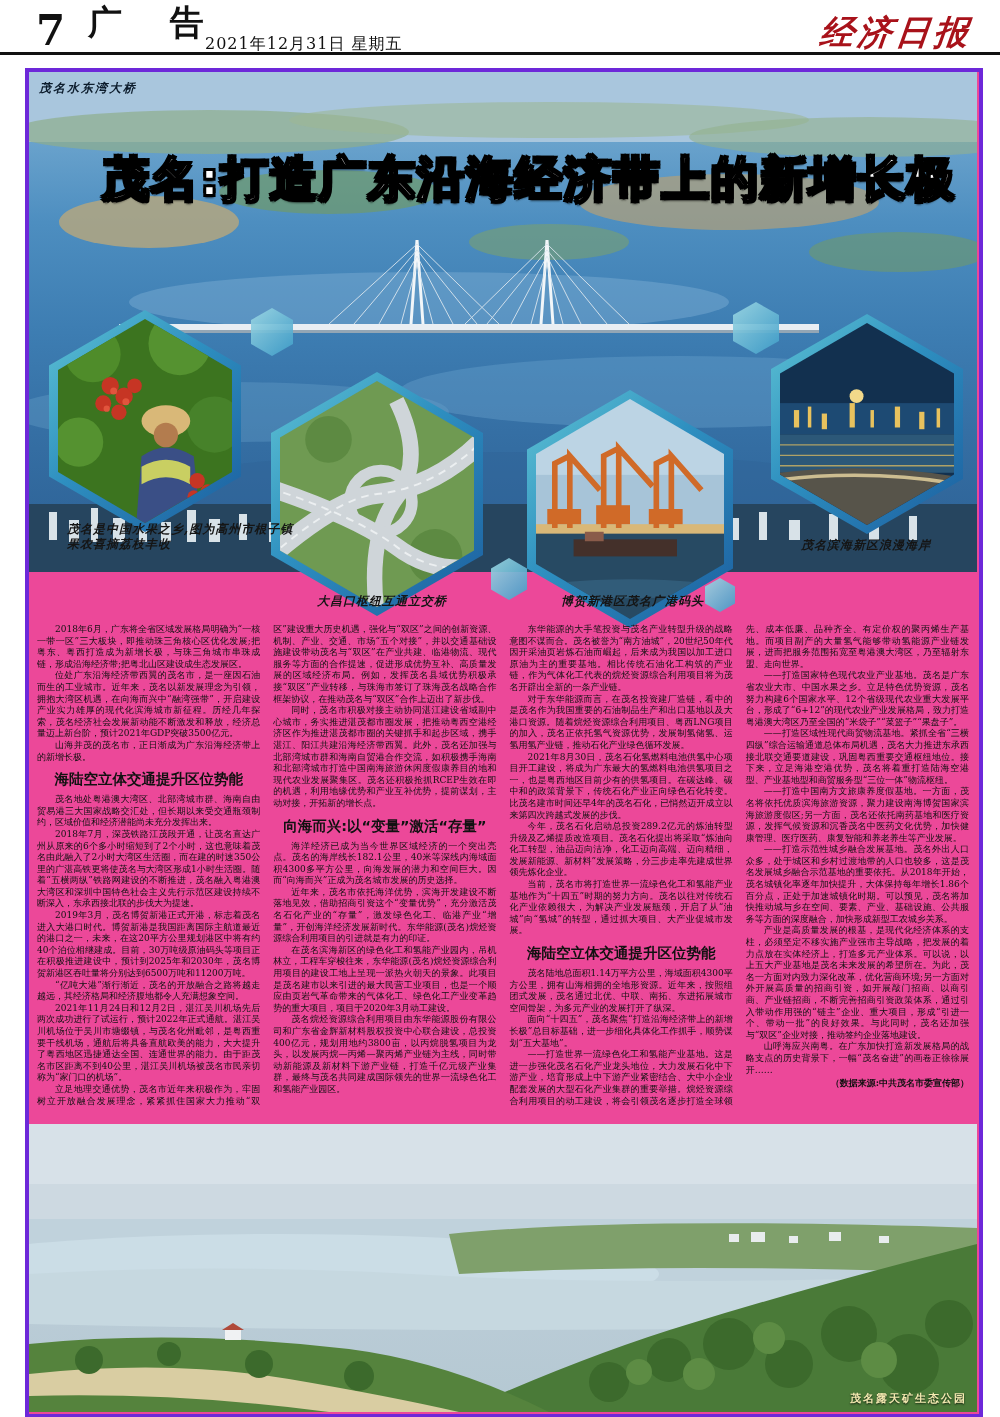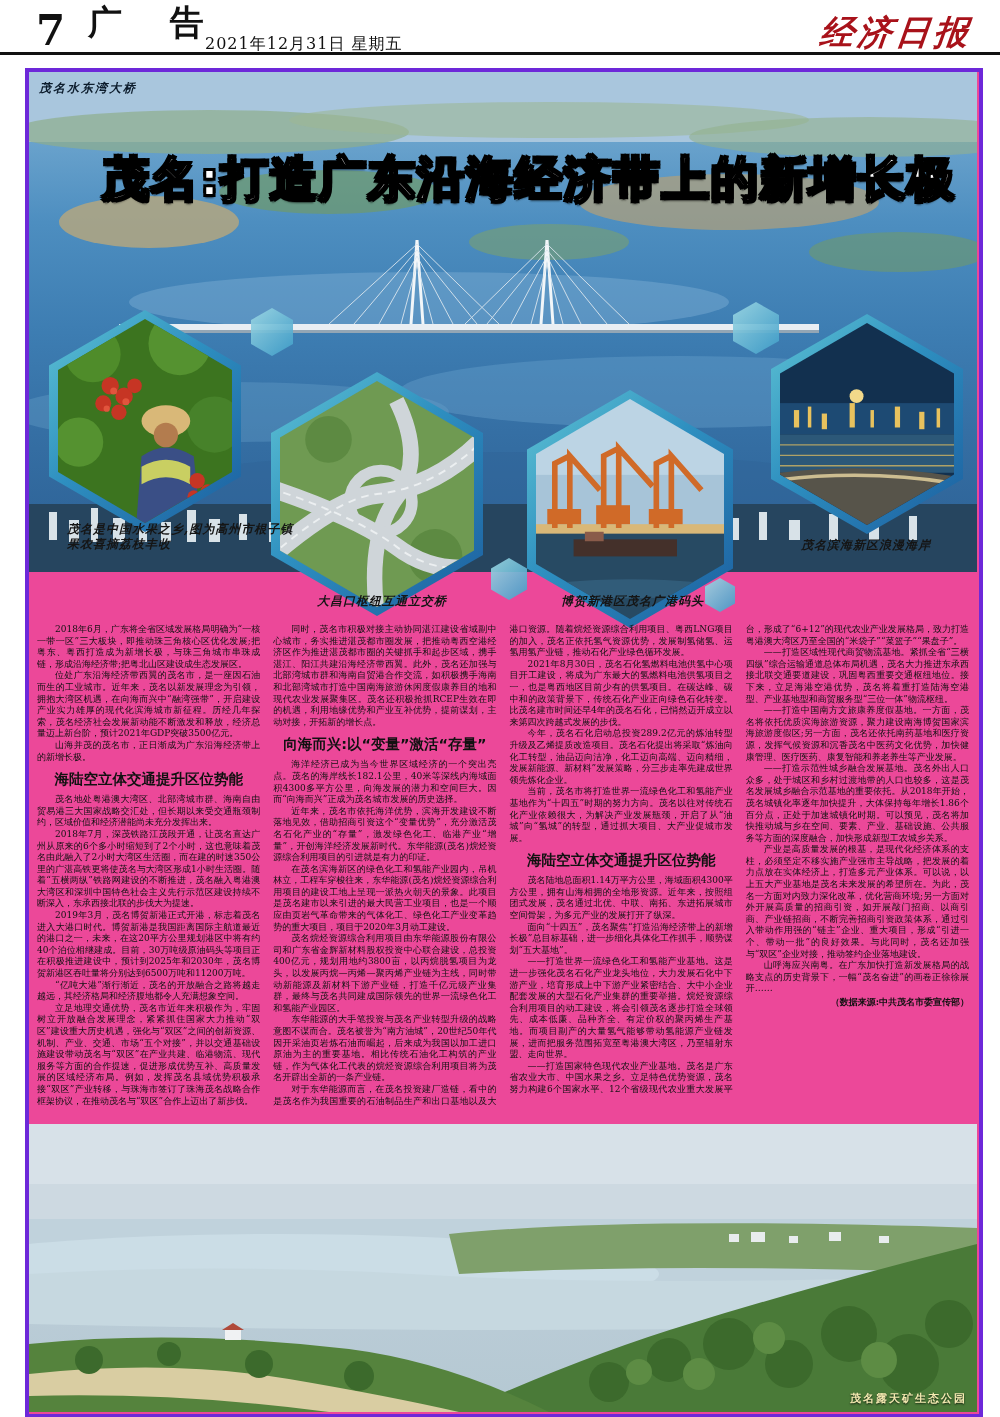--- a/index.html
+++ b/index.html
@@ -243,20 +243,21 @@
 
   <div class="article">
     <p>2018年6月，广东将全省区域发展格局明确为“一核一带一区”三大板块，即推动珠三角核心区优化发展;把粤东、粤西打造成为新增长极，与珠三角城市串珠成链，形成沿海经济带;把粤北山区建设成生态发展区。</p>
     <p>位处广东沿海经济带西翼的茂名市，是一座因石油而生的工业城市。近年来，茂名以新发展理念为引领，拥抱大湾区机遇，在向海而兴中“融湾强带”，开启建设产业实力雄厚的现代化滨海城市新征程。历经几年探索，茂名经济社会发展新动能不断激发和释放，经济总量迈上新台阶，预计2021年GDP突破3500亿元。</p>
     <p>山海并茂的茂名市，正日渐成为广东沿海经济带上的新增长极。</p>
     <h3>海陆空立体交通提升区位势能</h3>
     <p>茂名地处粤港澳大湾区、北部湾城市群、海南自由贸易港三大国家战略交汇处，但长期以来受交通瓶颈制约，区域价值和经济潜能尚未充分发挥出来。</p>
     <p>2018年7月，深茂铁路江茂段开通，让茂名直达广州从原来的6个多小时缩短到了2个小时，这也意味着茂名由此融入了2小时大湾区生活圈，而在建的时速350公里的广湛高铁更将使茂名与大湾区形成1小时生活圈。随着“五横两纵”铁路网建设的不断推进，茂名融入粤港澳大湾区和深圳中国特色社会主义先行示范区建设持续不断深入，东承西接北联的步伐大为提速。</p>
     <p>2019年3月，茂名博贺新港正式开港，标志着茂名进入大港口时代。博贺新港是我国距离国际主航道最近的港口之一，未来，在这20平方公里规划港区中将有约40个泊位相继建成。目前，30万吨级原油码头等项目正在积极推进建设中，预计到2025年和2030年，茂名博贺新港区吞吐量将分别达到6500万吨和11200万吨。</p>
     <p>“亿吨大港”渐行渐近，茂名的开放融合之路将越走越远，其经济格局和经济腹地都令人充满想象空间。</p>
+    <p>2021年11月24日和12月2日，湛江吴川机场先后两次成功进行了试运行，预计2022年正式通航。湛江吴川机场位于吴川市塘缀镇，与茂名化州毗邻，是粤西重要干线机场，通航后将具备直航欧美的能力，大大提升了粤西地区迅捷通达全国、连通世界的能力。由于距茂名市区距离不到40公里，湛江吴川机场被茂名市民亲切称为“家门口的机场”。</p>
     <p>立足地理交通优势，茂名市近年来积极作为，牢固树立开放融合发展理念，紧紧抓住国家大力推动“双区”建设重大历史机遇，强化与“双区”之间的创新资源、机制、产业、交通、市场“五个对接”，并以交通基础设施建设带动茂名与“双区”在产业共建、临港物流、现代服务等方面的合作提速，促进形成优势互补、高质量发展的区域经济布局。例如，发挥茂名县域优势积极承接“双区”产业转移，与珠海市签订了珠海茂名战略合作框架协议，在推动茂名与“双区”合作上迈出了新步伐。</p>
     <p>同时，茂名市积极对接主动协同湛江建设省域副中心城市，务实推进湛茂都市圈发展，把推动粤西空港经济区作为推进湛茂都市圈的关键抓手和起步区域，携手湛江、阳江共建沿海经济带西翼。此外，茂名还加强与北部湾城市群和海南自贸港合作交流，如积极携手海南和北部湾城市打造中国南海旅游休闲度假康养目的地和现代农业发展聚集区。茂名还积极抢抓RCEP生效在即的机遇，利用地缘优势和产业互补优势，提前谋划，主动对接，开拓新的增长点。</p>
     <h3>向海而兴:以“变量”激活“存量”</h3>
     <p>海洋经济已成为当今世界区域经济的一个突出亮点。茂名的海岸线长182.1公里，40米等深线内海域面积4300多平方公里，向海发展的潜力和空间巨大。因而“向海而兴”正成为茂名城市发展的历史选择。</p>
     <p>近年来，茂名市依托海洋优势，滨海开发建设不断落地见效，借助招商引资这个“变量优势”，充分激活茂名石化产业的“存量”，激发绿色化工、临港产业“增量”，开创海洋经济发展新时代。东华能源(茂名)烷烃资源综合利用项目的引进就是有力的印证。</p>
     <p>在茂名滨海新区的绿色化工和氢能产业园内，吊机林立，工程车穿梭往来，东华能源(茂名)烷烃资源综合利用项目的建设工地上呈现一派热火朝天的景象。此项目是茂名建市以来引进的最大民营工业项目，也是一个顺应由页岩气革命带来的气体化工、绿色化工产业变革趋势的重大项目，项目于2020年3月动工建设。</p>
     <p>茂名烷烃资源综合利用项目由东华能源股份有限公司和广东省金辉新材料股权投资中心联合建设，总投资400亿元，规划用地约3800亩，以丙烷脱氢项目为龙头，以发展丙烷—丙烯—聚丙烯产业链为主线，同时带动新能源及新材料下游产业链，打造千亿元级产业集群，最终与茂名共同建成国际领先的世界一流绿色化工和氢能产业园区。</p>
     <p>东华能源的大手笔投资与茂名产业转型升级的战略意图不谋而合。茂名被誉为“南方油城”，20世纪50年代因开采油页岩炼石油而崛起，后来成为我国以加工进口原油为主的重要基地。相比传统石油化工构筑的产业链，作为气体化工代表的烷烃资源综合利用项目将为茂名开辟出全新的一条产业链。</p>
     <p>对于东华能源而言，在茂名投资建厂造链，看中的是茂名作为我国重要的石油制品生产和出口基地以及大港口资源。随着烷烃资源综合利用项目、粤西LNG项目的加入，茂名正依托氢气资源优势，发展制氢储氢、运氢用氢产业链，推动石化产业绿色循环发展。</p>
     <p>2021年8月30日，茂名石化氢燃料电池供氢中心项目开工建设，将成为广东最大的氢燃料电池供氢项目之一，也是粤西地区目前少有的供氢项目。在碳达峰、碳中和的政策背景下，传统石化产业正向绿色石化转变。比茂名建市时间还早4年的茂名石化，已悄然迈开成立以来第四次跨越式发展的步伐。</p>

